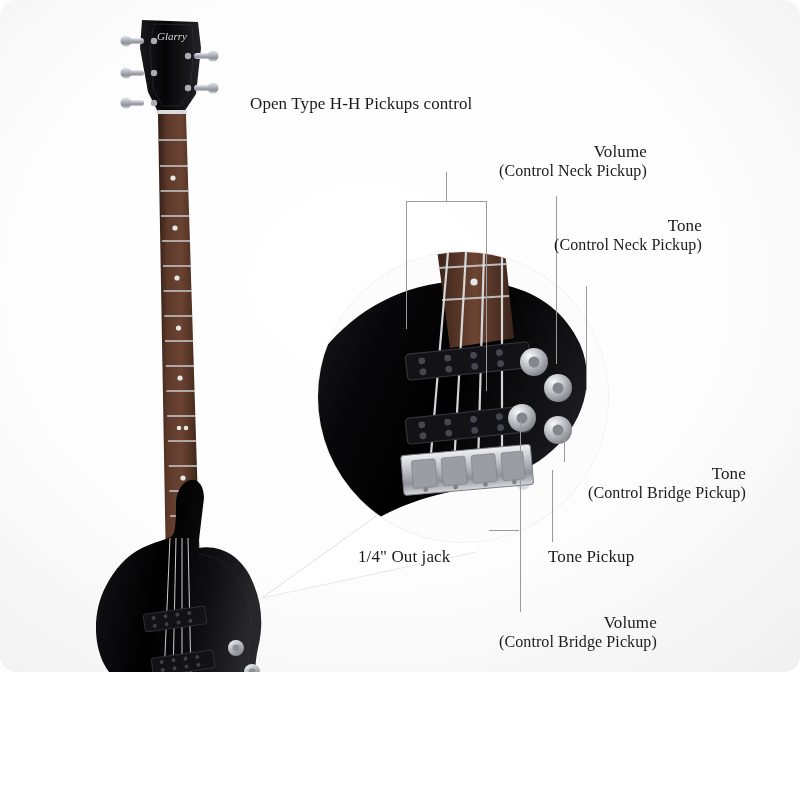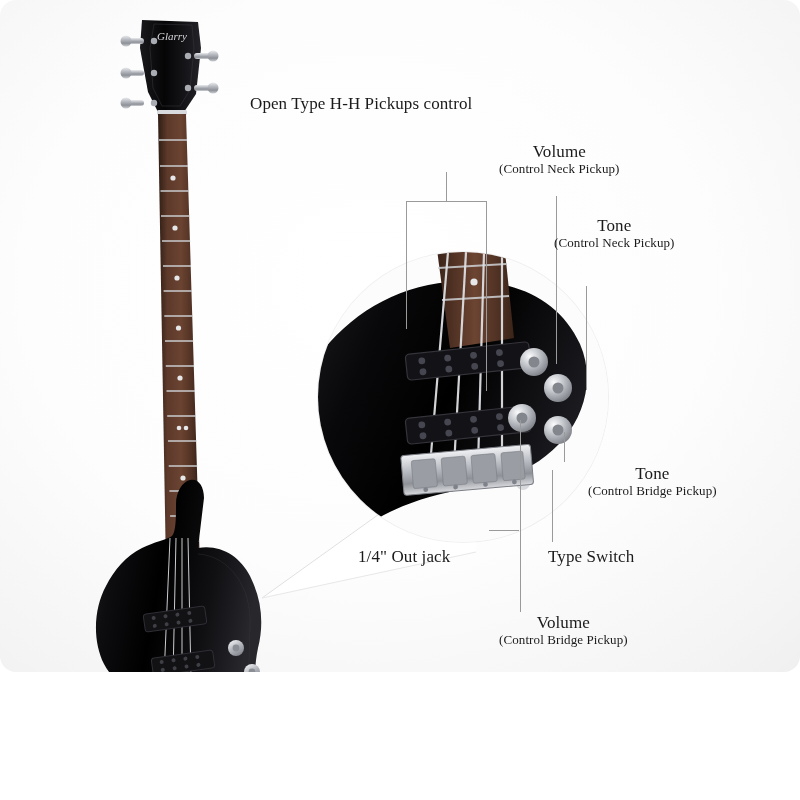--- a/index.html
+++ b/index.html
@@ -29,23 +29,23 @@
     white-space: nowrap;
     line-height: 1.15;
     letter-spacing: 0.1px;
   }
   .label .main {
     display: block;
     font-size: 17px;
   }
   .label .sub {
     display: block;
-    font-size: 13px;
-  }
-  .label.center { text-align: center; }
+    font-size: 16px;
+  }
+  .label.center { text-align: right; }
   .label.right  { text-align: right; }
 
   
   .leader {
     position: absolute;
     background: #9a9a9a;
   }
   .leader.h { height: 1px; }
   .leader.v { width: 1px; }
 
@@ -428,21 +428,21 @@
     <span class="main">Tone</span>
     <span class="sub">(Control Neck Pickup)</span>
   </div>
 
   <div class="label center" style="left:588px; top:464px;">
     <span class="main">Tone</span>
     <span class="sub">(Control Bridge Pickup)</span>
   </div>
 
   <div class="label" style="left:548px; top:547px;">
-    <span class="main">Type Switch</span>
+    <span class="main">Tone Pickup</span>
   </div>
 
   <div class="label right" style="left:358px; top:547px;">
     <span class="main">1/4" Out jack</span>
   </div>
 
   <div class="label center" style="left:499px; top:613px;">
     <span class="main">Volume</span>
     <span class="sub">(Control Bridge Pickup)</span>
   </div>

